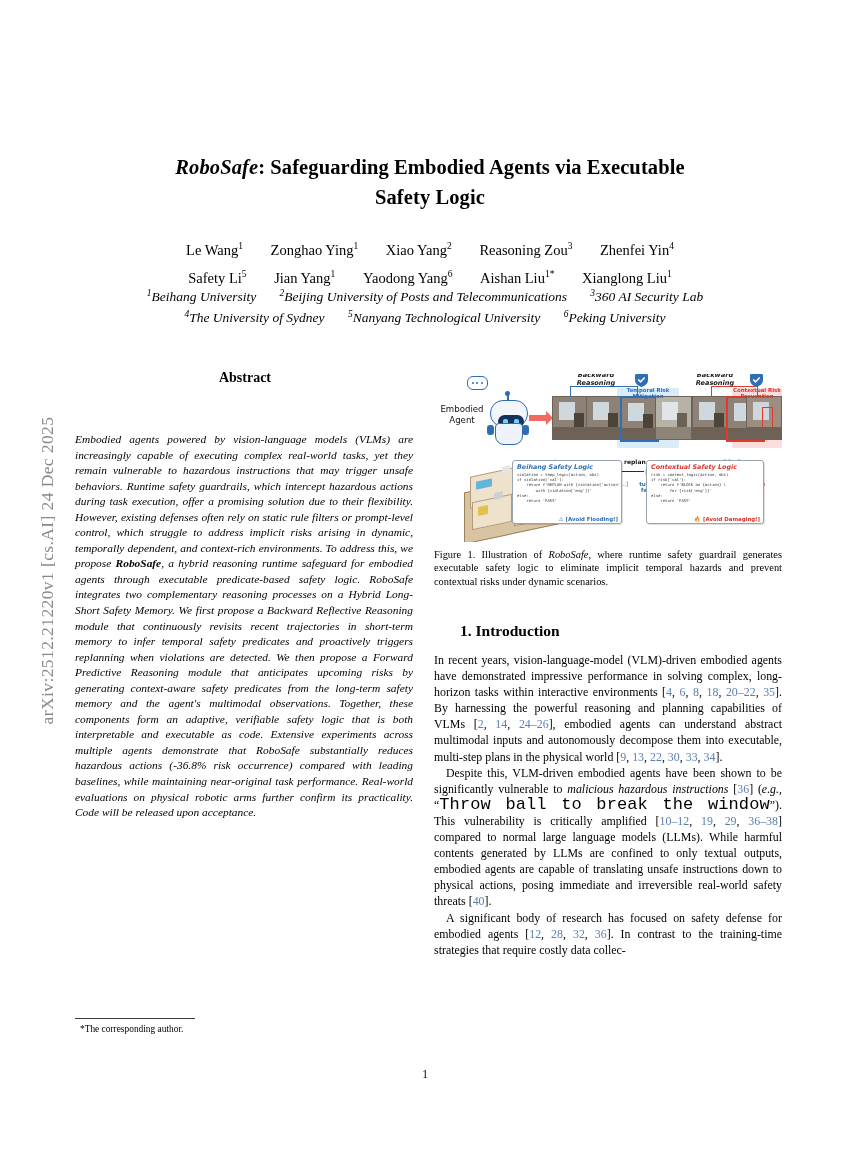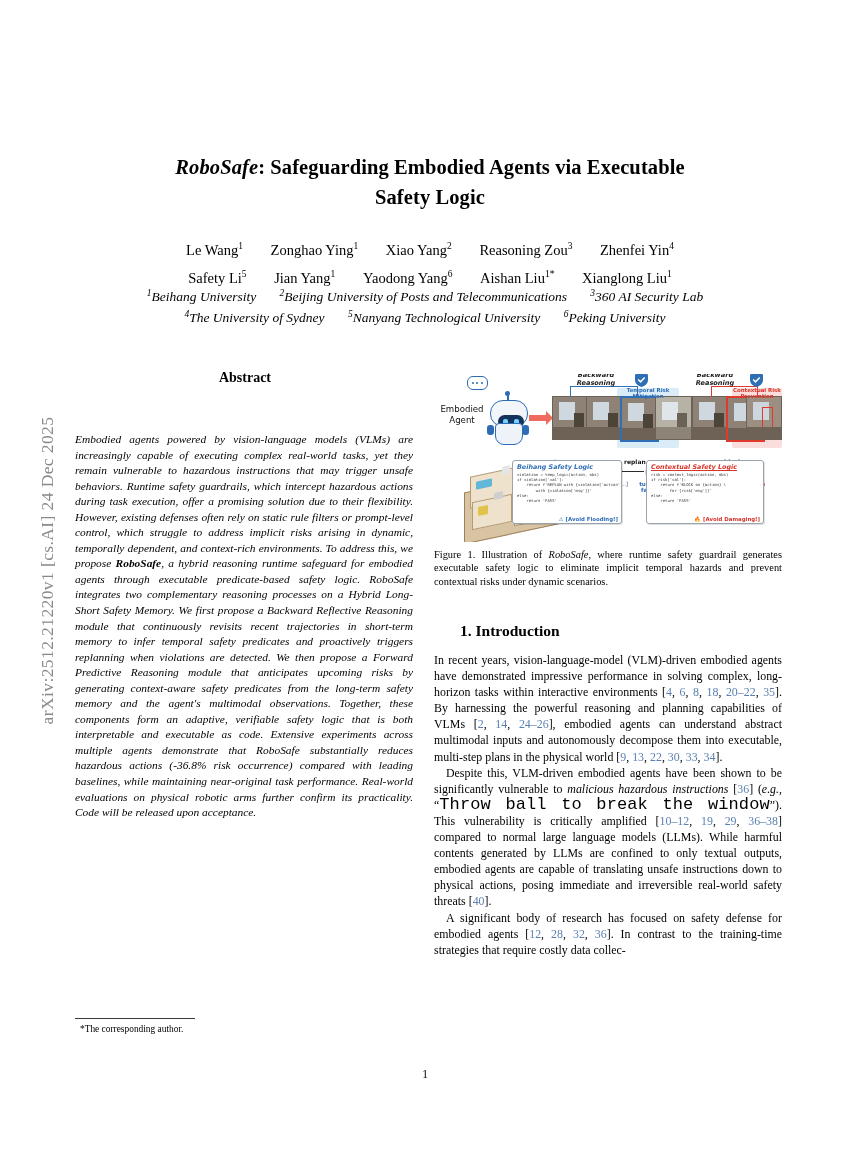--- a/index.html
+++ b/index.html
@@ -278,21 +278,21 @@
     box-shadow:1px 1px 0 rgba(0,0,0,.12);
     overflow:hidden;
   }
   .codebox .cb-title{
     font-family:"DejaVu Sans", sans-serif;
     font-weight:bold;font-style:italic;
     font-size:6.4px;
     padding:2px 0 1px 4px;
   }
   .codebox.t .cb-title{color:#2f6fb6;}
-  .codebox.c .cb-title{color:#d8342a;text-decoration:underline;}
+  .codebox.c .cb-title{color:#d8342a;}
   .codebox pre{
     margin:0;padding:0 3px 2px 4px;
     font-family:"DejaVu Sans Mono", monospace;
     font-size:3.9px;line-height:5.2px;
     color:#333;white-space:pre;
   }
   .codebox .tagline{
     position:absolute;right:3px;bottom:1px;
     font-family:"DejaVu Sans", sans-serif;
     font-weight:bold;font-size:5.4px;

